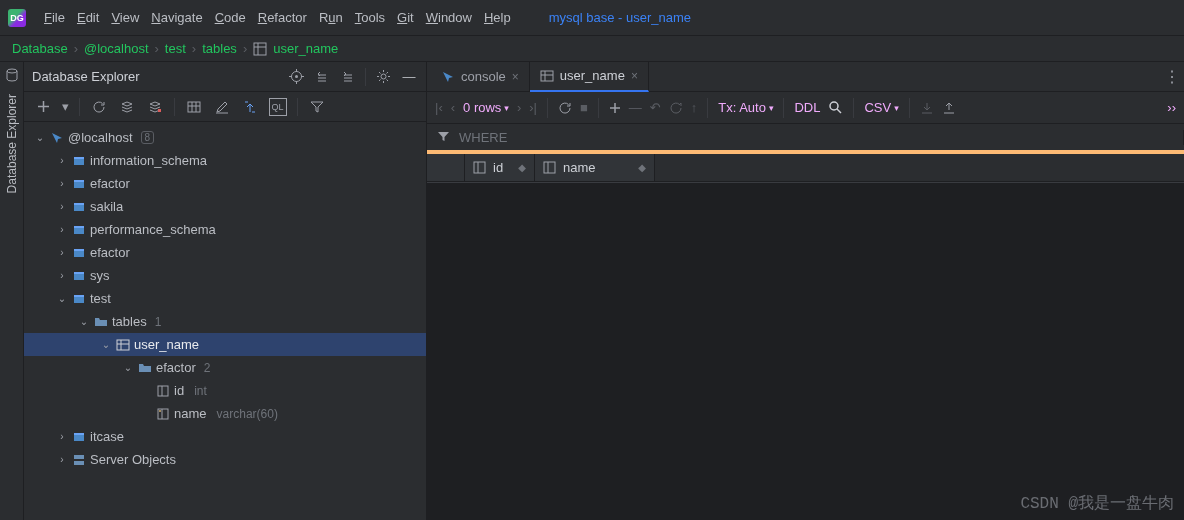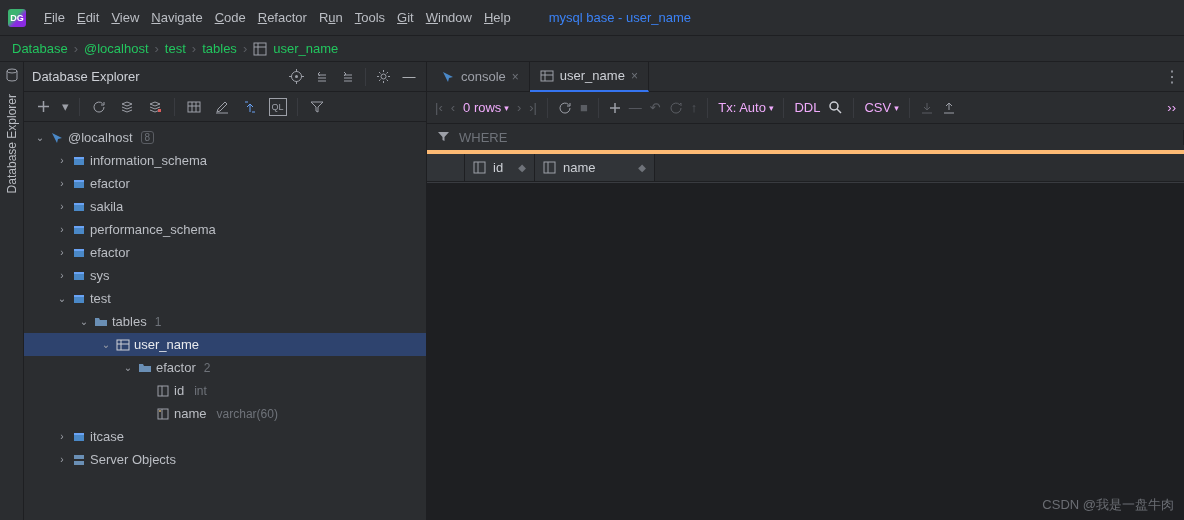--- a/index.html
+++ b/index.html
@@ -42,21 +42,21 @@
 .tbtn { color:#f0abfc; cursor:pointer; display:flex; align-items:center; gap:3px; }
 .tbtn.disabled{ color:#5a5d63; cursor:default;}
 .filters { height:30px; display:flex; align-items:center; border-bottom:4px solid #fdba74; font-family:Consolas,monospace; font-size:13px; }
 .filt { flex:1; display:flex; align-items:center; gap:8px; padding:0 10px; color:#6f737a;}
 .filt:first-child{ border-right:1px solid #1e1f22;}
 .colhdr { height:28px; display:flex; align-items:center; border-bottom:1px solid #1e1f22; }
 .colh { border-right:1px solid #1e1f22; height:100%; display:flex; align-items:center; padding:0 8px; gap:6px; background:#313438; font-family:Consolas,monospace; color:#cdd0d6;}
 .colh.corner{ width:38px; background:#313438; justify-content:center;}
 .sorter{ color:#6f737a; font-size:10px; margin-left:auto;}
 .grid-body { flex:1; background:#1e1f22; border-top:1px solid #393b40;}
-.watermark { position:absolute; bottom:6px; right:10px; color:#7d8087; font-size:13px; opacity:0.8;}
+.watermark { position:absolute; bottom:6px; right:10px; color:#7d8087; font-size:16px; opacity:0.8;font-family:Liberation Mono, monospace;}
 svg { display:block; }
 .icon-btn{ cursor:pointer; display:inline-flex; align-items:center; justify-content:center; width:18px; height:18px;}
 .more-v { display:flex; align-items:center; justify-content:center; width:24px; cursor:pointer; color:#9da0a8; font-size:16px;}
 </style>
 </head>
 <body>
 
 <div class="topbar">
   <div class="app-icon">DG</div>
   <div class="menu">

